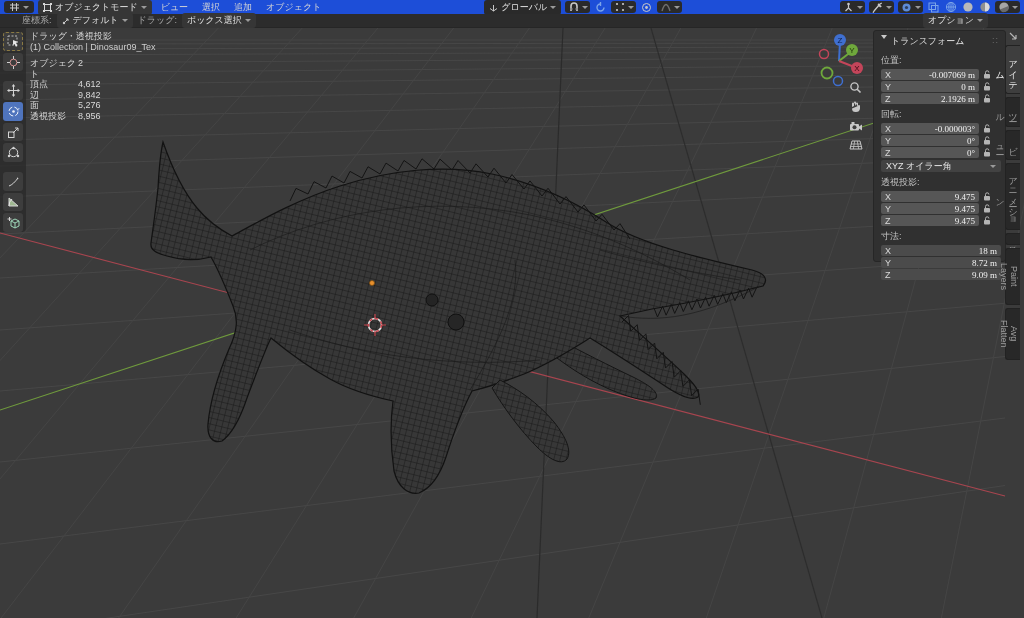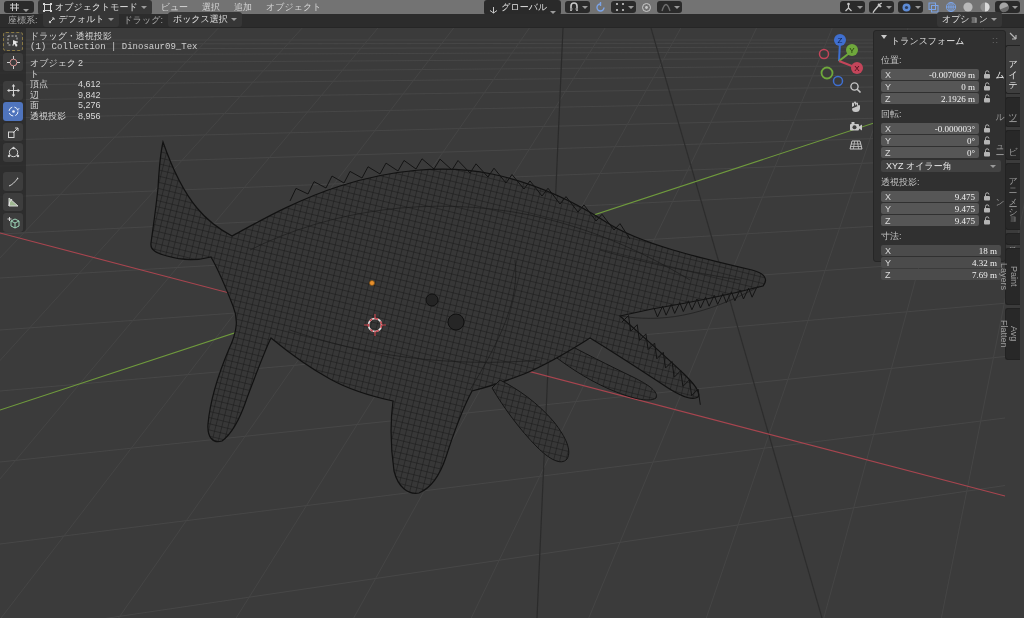--- a/index.html
+++ b/index.html
@@ -1,40 +1,40 @@
 <!DOCTYPE html>
 <html><head>
 <meta charset="utf-8">
 <style>
   html,body{margin:0;padding:0;background:#111;}
   .screen{position:relative;width:1024px;height:618px;overflow:hidden;
     font-family:"Liberation Sans","DejaVu Sans",sans-serif;
     font-size:9px;color:#cfcfcf;background:#3b3b3b;-webkit-font-smoothing:antialiased;}
   
-  .topbar{position:absolute;top:0;left:0;right:0;height:14px;background:#737373;
+  .topbar{position:absolute;top:0;left:0;right:0;height:14px;background:#1d4ed8;
     display:flex;align-items:center;gap:4px;padding:0 4px;z-index:30;}
   .toolrow{position:absolute;top:14px;left:0;right:0;height:14px;background:#2c2c2c;
-    display:flex;align-items:flex-end;gap:5px;padding:0 8px;z-index:30;border-bottom:1px solid #262626;box-sizing:border-box;}
+    display:flex;align-items:center;gap:5px;padding:0 22px;z-index:30;border-bottom:1px solid #262626;box-sizing:border-box;}
   .mi{padding:0 5px;color:#d6d6d6;white-space:nowrap;cursor:default;}
   .pill{display:flex;align-items:center;gap:3px;background:#363636;border-radius:3px;
     padding:1px 5px;color:#e2e2e2;white-space:nowrap;}
-  .pill.dark{background:#2a2a2a;align-items:flex-end;}
+  .pill.dark{background:#2a2a2a;}
   .caret{width:0;height:0;border-left:3px solid transparent;border-right:3px solid transparent;
     border-top:3px solid #9a9a9a;display:inline-block;}
   .spacer{flex:1;}
   .hicon{display:inline-flex;align-items:center;justify-content:center;width:13px;height:12px;color:#c2c2c2;}
   .hicon.blue{color:#7ba4e8;}
   .hicon.dim{color:#6f6f6f;}
   .grp{display:flex;align-items:center;gap:2px;background:#2a2a2a;border-radius:3px;padding:0 2px;height:12px;}
   
   .viewport{position:absolute;top:28px;left:0;right:0;bottom:0;}
   .viewport svg.scene{position:absolute;left:0;top:0;}
   
   .stats{position:absolute;left:30px;top:3px;color:#d8d8d8;line-height:10.5px;z-index:5;}
-  .stats .dim2{color:#cfcfcf;font-family:Liberation Mono, monospace;}
+  .stats .dim2{color:#cfcfcf;}
   .srow{display:flex;}
   .srow .lab{width:48px;}
   
   .ltool{position:absolute;left:0;top:0;width:26px;bottom:386px;background:#2b2b2bcc;
     border-bottom-right-radius:4px;display:flex;flex-direction:column;align-items:center;
     padding-top:4px;gap:2px;z-index:6;}
   .tbtn{width:20px;height:19px;border-radius:3px;background:#3d3d3d;display:flex;
     align-items:center;justify-content:center;}
   .tbtn.active{background:#4f74bd;}
   .tbtn.first{outline:1px dashed #8b7a43;outline-offset:-1px;}
@@ -562,27 +562,27 @@
       <div class="slabel">寸法:</div>
       <div class="frow">
           <div class="field wide">
             <span class="ax">X</span>
             <span class="val">18 m</span>
           </div>
         </div>
       <div class="frow">
           <div class="field wide">
             <span class="ax">Y</span>
-            <span class="val">4.32 m</span>
+            <span class="val">8.72 m</span>
           </div>
         </div>
       <div class="frow">
           <div class="field wide">
             <span class="ax">Z</span>
-            <span class="val">7.69 m</span>
+            <span class="val">9.09 m</span>
           </div>
         </div>
     </div>
 
     <div class="tabstrip">
       <span class="collapse-btn">
           <svg width="10" height="10" viewBox="0 0 10 10">
             <path d="M2 2l6 6M8 8H4M8 8V4" stroke="#b5b5b5" fill="none" stroke-width="1.2"></path>
           </svg>
         </span>

